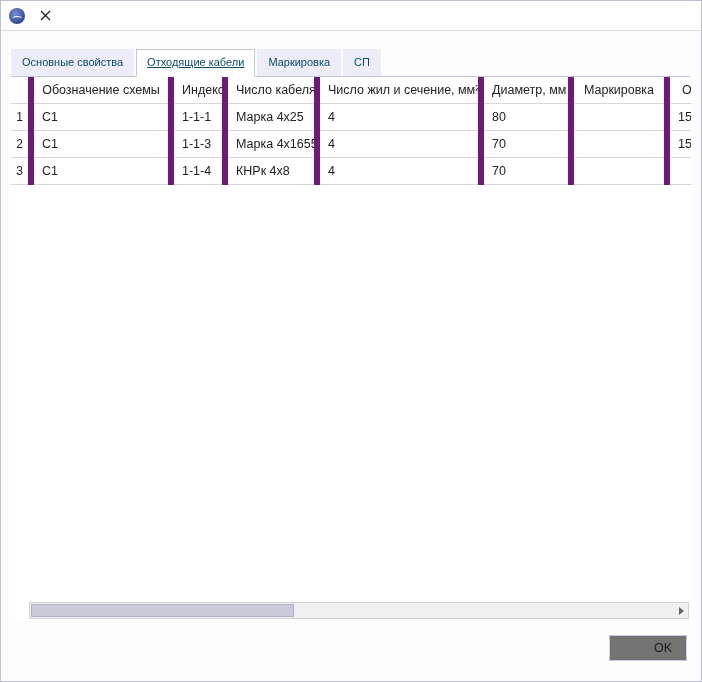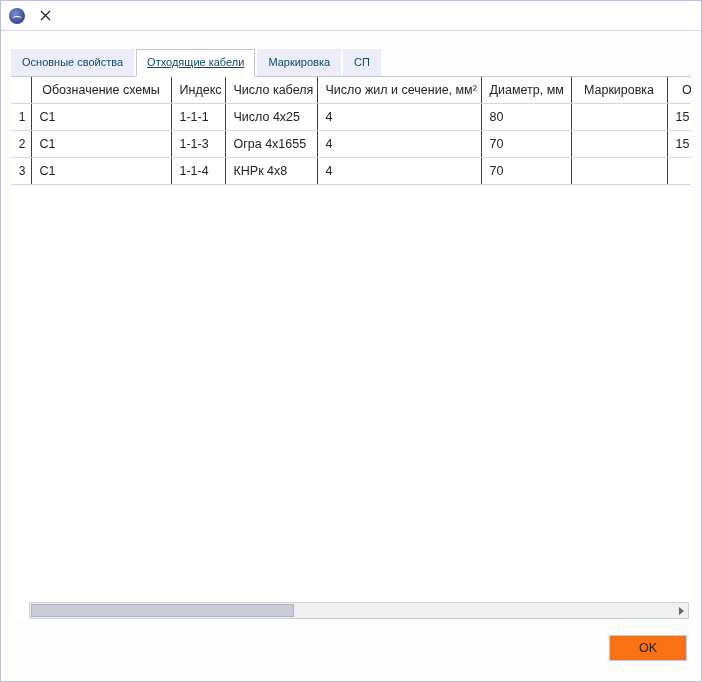--- a/index.html
+++ b/index.html
@@ -76,21 +76,21 @@
     position: relative;
     margin-top: -1px;
   }
 
   table.grid {
     border-collapse: collapse;
     width: 714px; 
     table-layout: fixed;
   }
   table.grid th, table.grid td {
-    border-right: 1px solid #701a75;
+    border-right: 6px solid #701a75;
     border-bottom: 1px solid #d6d6de;
     padding: 6px 8px;
     text-align: left;
     font-weight: normal;
     overflow: hidden;
     white-space: nowrap;
     text-overflow: clip;
     height: 18px;
   }
   table.grid th {
@@ -140,24 +140,24 @@
 
   .footer {
     display: flex;
     justify-content: flex-end;
     gap: 12px;
     padding: 14px 14px 0 0;
   }
   .btn {
     min-width: 78px;
     padding: 5px 14px;
-    background: #f97316;
+    background: #737373;
     border: 1px solid #c9cbe0;
     cursor: pointer;
-    text-align: center;
+    text-align: right;
     font-size: 12.5px;
   }
 </style>
 </head>
 <body>
 
 <div class="titlebar">
   <div class="app-icon"></div>
   <div class="close">
     <svg width="11" height="11" viewBox="0 0 11 11">
@@ -197,31 +197,31 @@
           <th>Диаметр, мм</th>
           <th>Маркировка</th>
           <th>Огра</th>
         </tr>
       </thead>
       <tbody>
         <tr>
           <td class="rownum">1</td>
           <td>C1</td>
           <td>1-1-1</td>
-          <td>Число 4х25</td>
+          <td>Марка 4х25</td>
           <td>4</td>
           <td>80</td>
           <td></td>
           <td>15</td>
         </tr>
         <tr>
           <td class="rownum">2</td>
           <td>C1</td>
           <td>1-1-3</td>
-          <td>Огра 4х1655</td>
+          <td>Марка 4х1655</td>
           <td>4</td>
           <td>70</td>
           <td></td>
           <td>15</td>
         </tr>
         <tr>
           <td class="rownum">3</td>
           <td>C1</td>
           <td>1-1-4</td>
           <td>КНРк 4х8</td>

